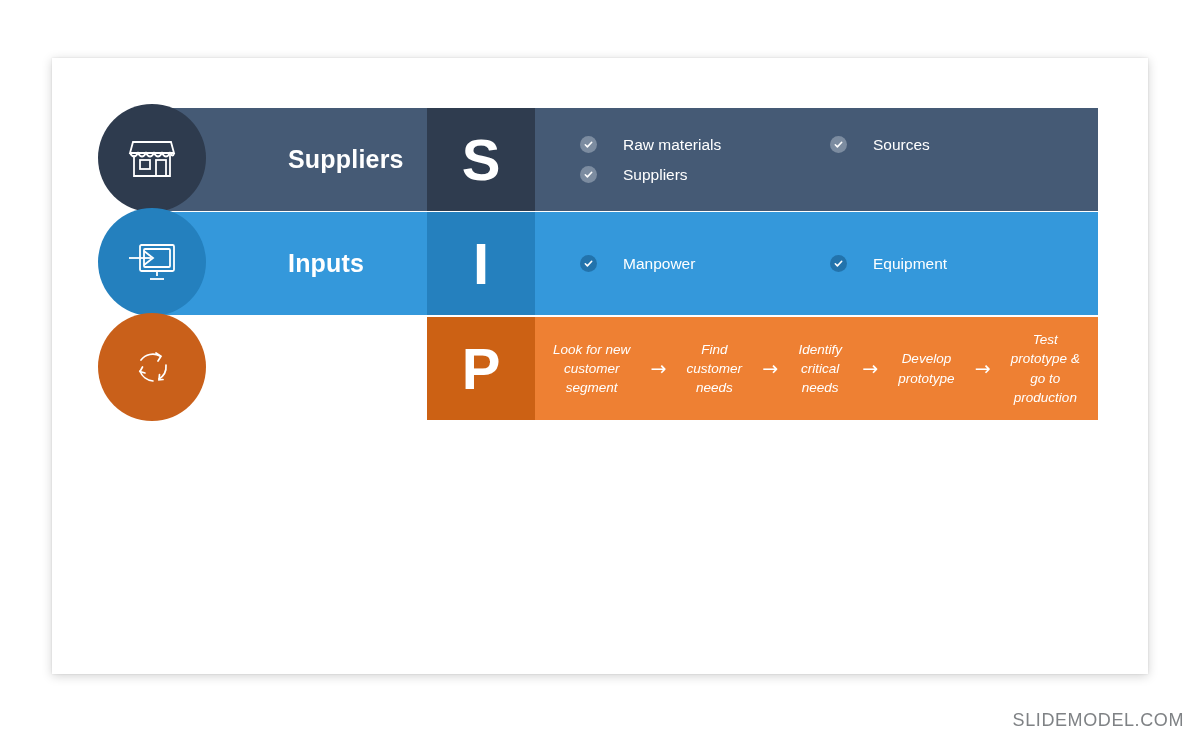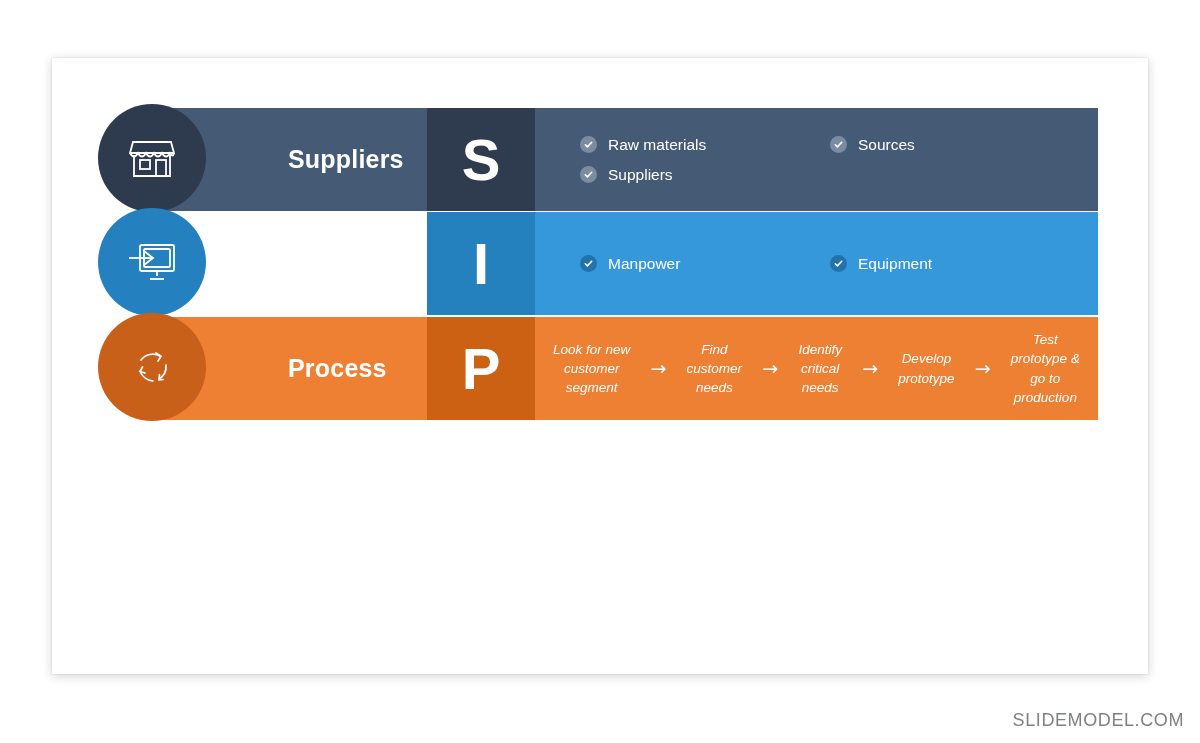--- a/index.html
+++ b/index.html
@@ -117,20 +117,21 @@
     display: flex;
     flex-wrap: wrap;
     align-content: center;
   }
   .check-item {
     width: 50%;
     height: 30px;
     display: flex;
     align-items: center;
     box-sizing: border-box;
+    gap: 15px;
   }
   .check-badge {
     width: 17px;
     height: 17px;
     border-radius: 50%;
     flex: 0 0 auto;
     display: flex;
     align-items: center;
     justify-content: center;
     margin-right: 11px;
@@ -234,20 +235,23 @@
                 </svg>
             </span>
             <span class="check-label">Suppliers</span>
           </div>
         </div>
       </div>
     </div>
 
     <div class="sipoc-row row-inputs">
 
+      <div class="label-bar" style="background:#3498DB;">
+        <div class="row-title">Inputs</div>
+      </div>
 
       <div class="icon-circle" style="background:#2480BE;">
         <span>
           <svg width="50" height="44" viewBox="0 0 50 44" fill="none" stroke="#FFFFFF" stroke-width="1.8">
             <rect x="13" y="5" width="34" height="26" rx="1.5"></rect>
             <rect x="17" y="9" width="26" height="18" rx="1"></rect>
             <path d="M30 36 L30 31"></path>
             <path d="M23 39 L37 39"></path>
             <path d="M2 18 L24 18"></path>
             <path d="M17 11 L26 18 L17 25"></path>
@@ -276,23 +280,20 @@
                 </svg>
             </span>
             <span class="check-label">Equipment</span>
           </div>
         </div>
       </div>
     </div>
 
     <div class="sipoc-row row-process">
 
-      <div class="label-bar" style="background:#EE8033;">
-        <div class="row-title">Process</div>
-      </div>
 
       <div class="icon-circle" style="background:#C9601A;">
         <span>
           <svg width="46" height="46" viewBox="0 0 46 46" fill="none" stroke="#FFFFFF" stroke-width="1.7" stroke-linecap="round">
             <path d="M12 16 A15 15 0 0 1 31 12"></path>
             <path d="M27 9 L32 12.3 L29 17"></path>
             <path d="M37 21 A15 15 0 0 1 30 35"></path>
             <path d="M34 35.5 L30 35.8 L30.5 30.5"></path>
             <path d="M24 37 A15 15 0 0 1 11 27"></path>
             <path d="M13.5 23 L11 27.5 L16 29"></path>

